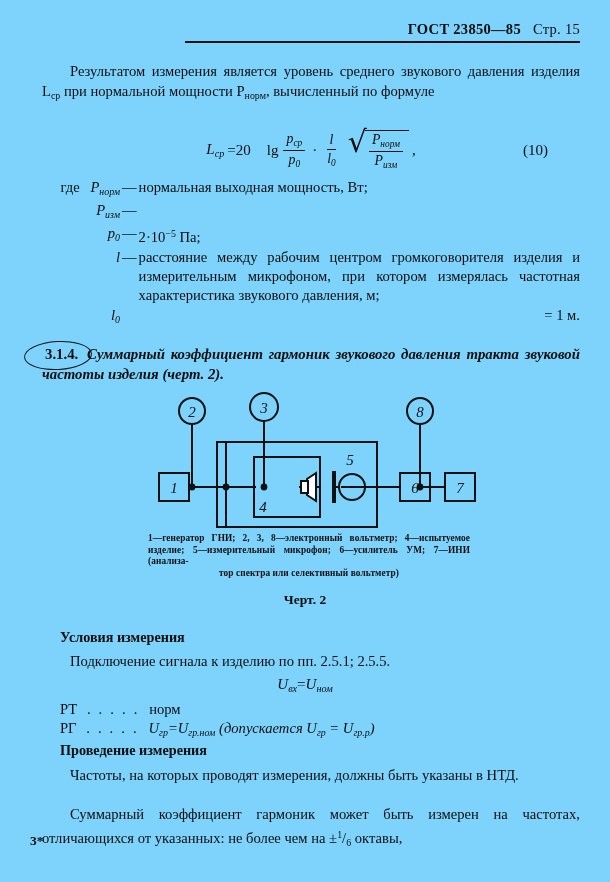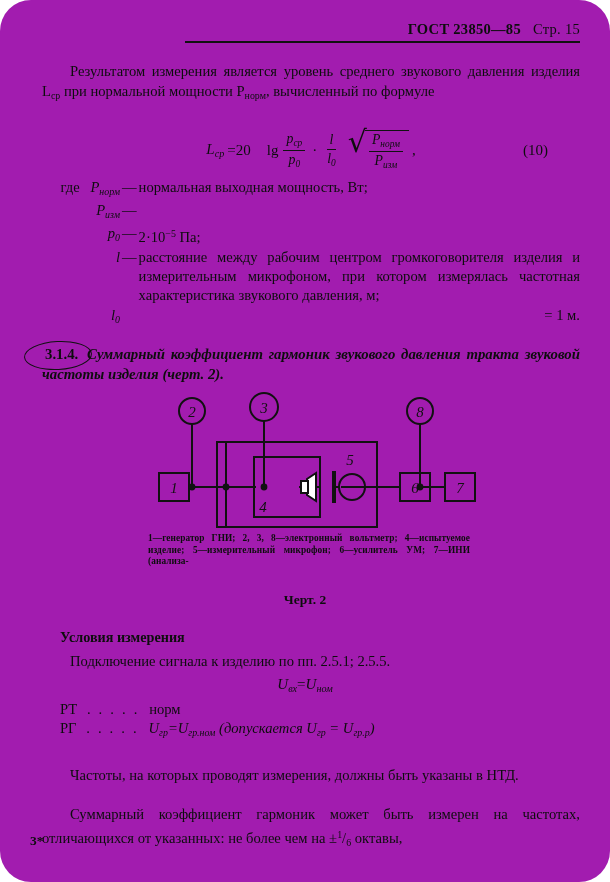--- a/index.html
+++ b/index.html
@@ -11,22 +11,21 @@
     width: 610px;
     height: 882px;
     position: relative;
     font-family: "Liberation Serif", "DejaVu Serif", serif;
     color: #0d0d0d;
     overflow: hidden;
   }
   .page {
     position: absolute;
     inset: 0;
-    background: #a21caf;
-    border-radius: 31px;
+    background: #7dd3fc;
   }
 
   
   .header {
     position: absolute;
     top: 20px;
     left: 0;
     right: 30px;
     text-align: right;
   }
@@ -383,20 +382,21 @@
         <text x="350" y="465">5</text>
         <text x="415" y="493">6</text>
         <text x="460" y="493">7</text>
         <text x="420" y="417">8</text>
       </g>
     </svg>
   </div>
 
   <div class="fig-caption">
     <span>1—генератор ГНИ;  2, 3, 8—электронный вольтметр; 4—испытуемое изделие; 5—измерительный микрофон; 6—усилитель УМ; 7—ИНИ (анализа-</span>
+    <span class="last">тор спектра или селективный вольтметр)</span>
   </div>
   <div class="fig-number">Черт. 2</div>
 
   <div class="subhead" style="top:629px;">Условия измерения</div>
   <div class="body-block indent" style="top:652px;">Подключение сигнала к изделию по пп. 2.5.1; 2.5.5.</div>
 
   <div class="centered-formula" style="top:676px;">
     <span class="it"><span>U</span><sub>вх</sub></span><span>=</span><span class="it"><span>U</span><sub>ном</sub></span>
   </div>
 
@@ -405,18 +405,19 @@
     <span class="dots" style="margin:0 6px;">. . . . .</span>
     <span>норм</span>
   </div>
 
   <div class="plain-line" style="top:719px; left:60px;">
     <span>РГ</span>
     <span class="dots" style="margin:0 6px;">. . . . .</span>
     <span class="it">U<sub>гр</sub>=U<sub>гр.ном</sub>  (допускается U<sub>гр</sub> = U<sub>гр.р</sub>)</span>
   </div>
 
+  <div class="subhead" style="top:742px;">Проведение измерения</div>
   <div class="body-block indent" style="top:766px;">Частоты, на которых проводят измерения, должны быть указаны в НТД.</div>
   <div class="body-block indent" style="top:805px;">Суммарный коэффициент гармоник может быть измерен на частотах, отличающихся  от указанных: не более чем на ±<sup>1</sup>/<sub>6</sub> октавы,</div>
 
   <div class="footer-mark">3*</div>
 
 </div>
 
 </body></html>

